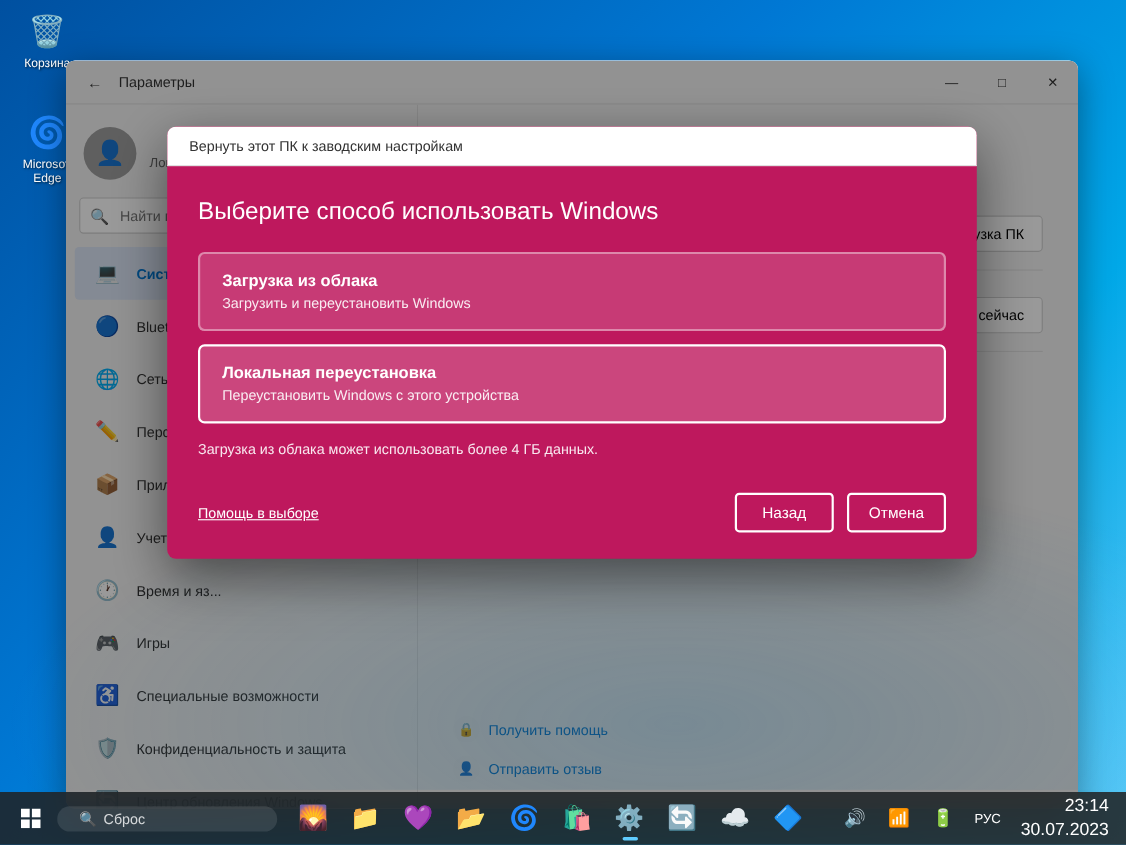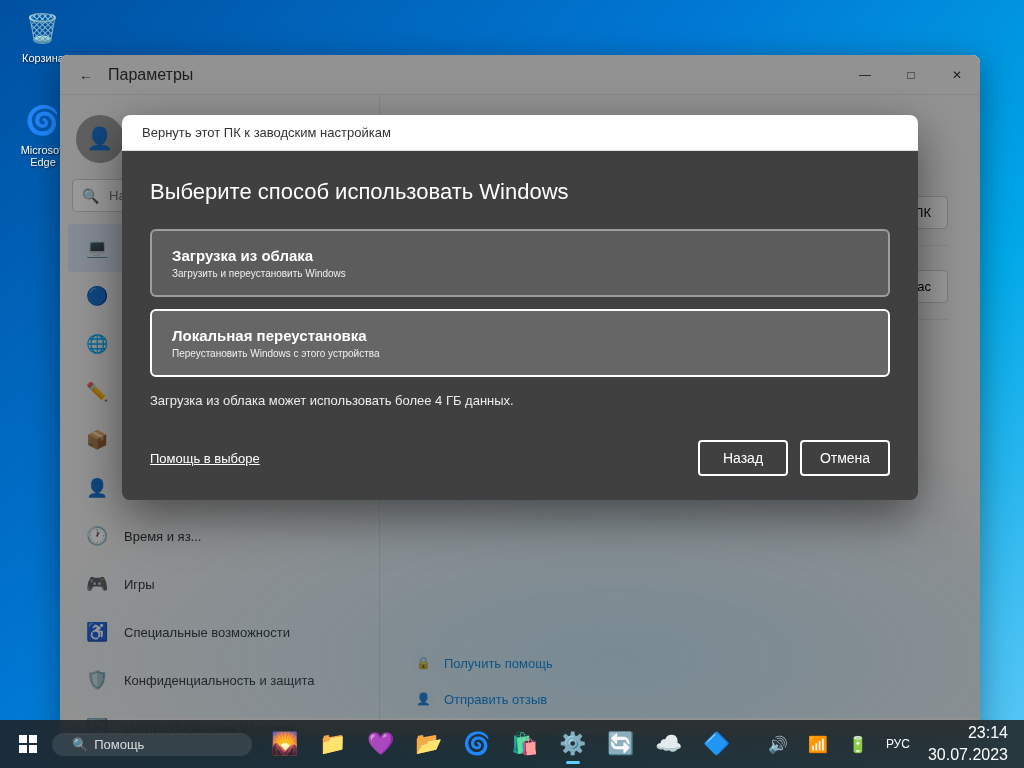--- a/index.html
+++ b/index.html
@@ -89,21 +89,21 @@
       width: 46px;
       height: 40px;
       display: flex;
       align-items: center;
       justify-content: center;
       font-size: 12px;
       cursor: pointer;
       color: #333;
     }
     .titlebar-title {
-      font-size: 16px;
+      font-size: 13px;
       color: #333;
       margin-left: 8px;
     }
     .nav-back {
       width: 28px;
       height: 28px;
       border-radius: 50%;
       display: flex;
       align-items: center;
       justify-content: center;
@@ -279,22 +279,22 @@
       bottom: 0;
       background: rgba(0,0,0,0.4);
       display: flex;
       align-items: flex-start;
       justify-content: center;
       padding-top: 60px;
       z-index: 100;
     }
 
     .modal {
-      width: 796px;
-      background: #404040;
+      width: 736px;
+      background: #be185d;
       border-radius: 8px;
       overflow: hidden;
       box-shadow: 0 16px 48px rgba(0,0,0,0.5);
     }
 
     .modal-header {
       background: white;
       padding: 10px 20px;
       font-size: 13px;
       color: #333;
@@ -324,21 +324,21 @@
       background: rgba(255,255,255,0.2);
       border-color: white;
     }
     .modal-option h3 {
       font-size: 15px;
       font-weight: 600;
       color: white;
       margin-bottom: 4px;
     }
     .modal-option p {
-      font-size: 10px;
+      font-size: 13px;
       color: rgba(255,255,255,0.9);
     }
 
     .modal-note {
       font-size: 13px;
       color: rgba(255,255,255,0.9);
       margin: 16px 0 24px;
     }
 
     .modal-footer {
@@ -641,21 +641,21 @@
       <svg width="18" height="18" viewBox="0 0 18 18" fill="white">
         <rect x="0" y="0" width="8" height="8"></rect>
         <rect x="10" y="0" width="8" height="8"></rect>
         <rect x="0" y="10" width="8" height="8"></rect>
         <rect x="10" y="10" width="8" height="8"></rect>
       </svg>
     </div>
 
     <div class="taskbar-search">
       <span>🔍</span>
-      <span>Помощь</span>
+      <span>Сброс</span>
     </div>
 
     <div class="taskbar-center">
       <div class="taskbar-app">🌄</div>
       <div class="taskbar-app">📁</div>
       <div class="taskbar-app">💜</div>
       <div class="taskbar-app">📂</div>
       <div class="taskbar-app">🌀</div>
       <div class="taskbar-app">🛍️</div>
       <div class="taskbar-app active">⚙️</div>

